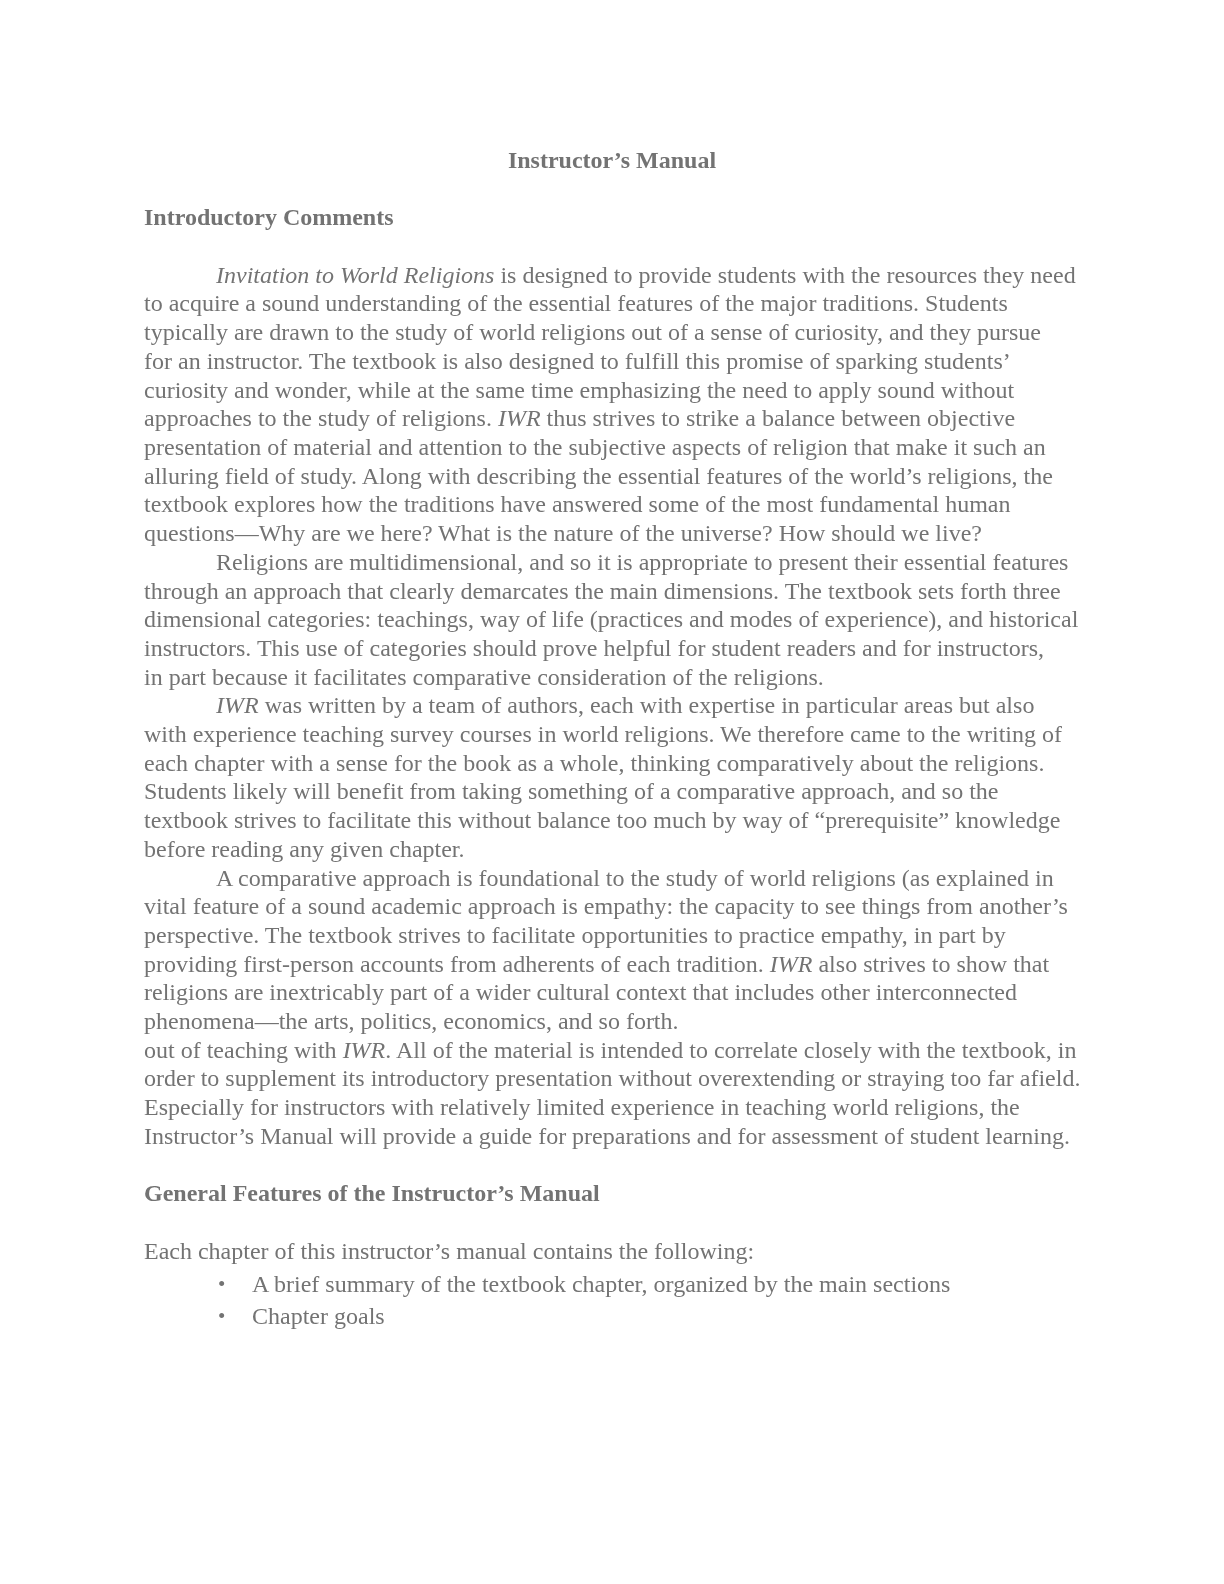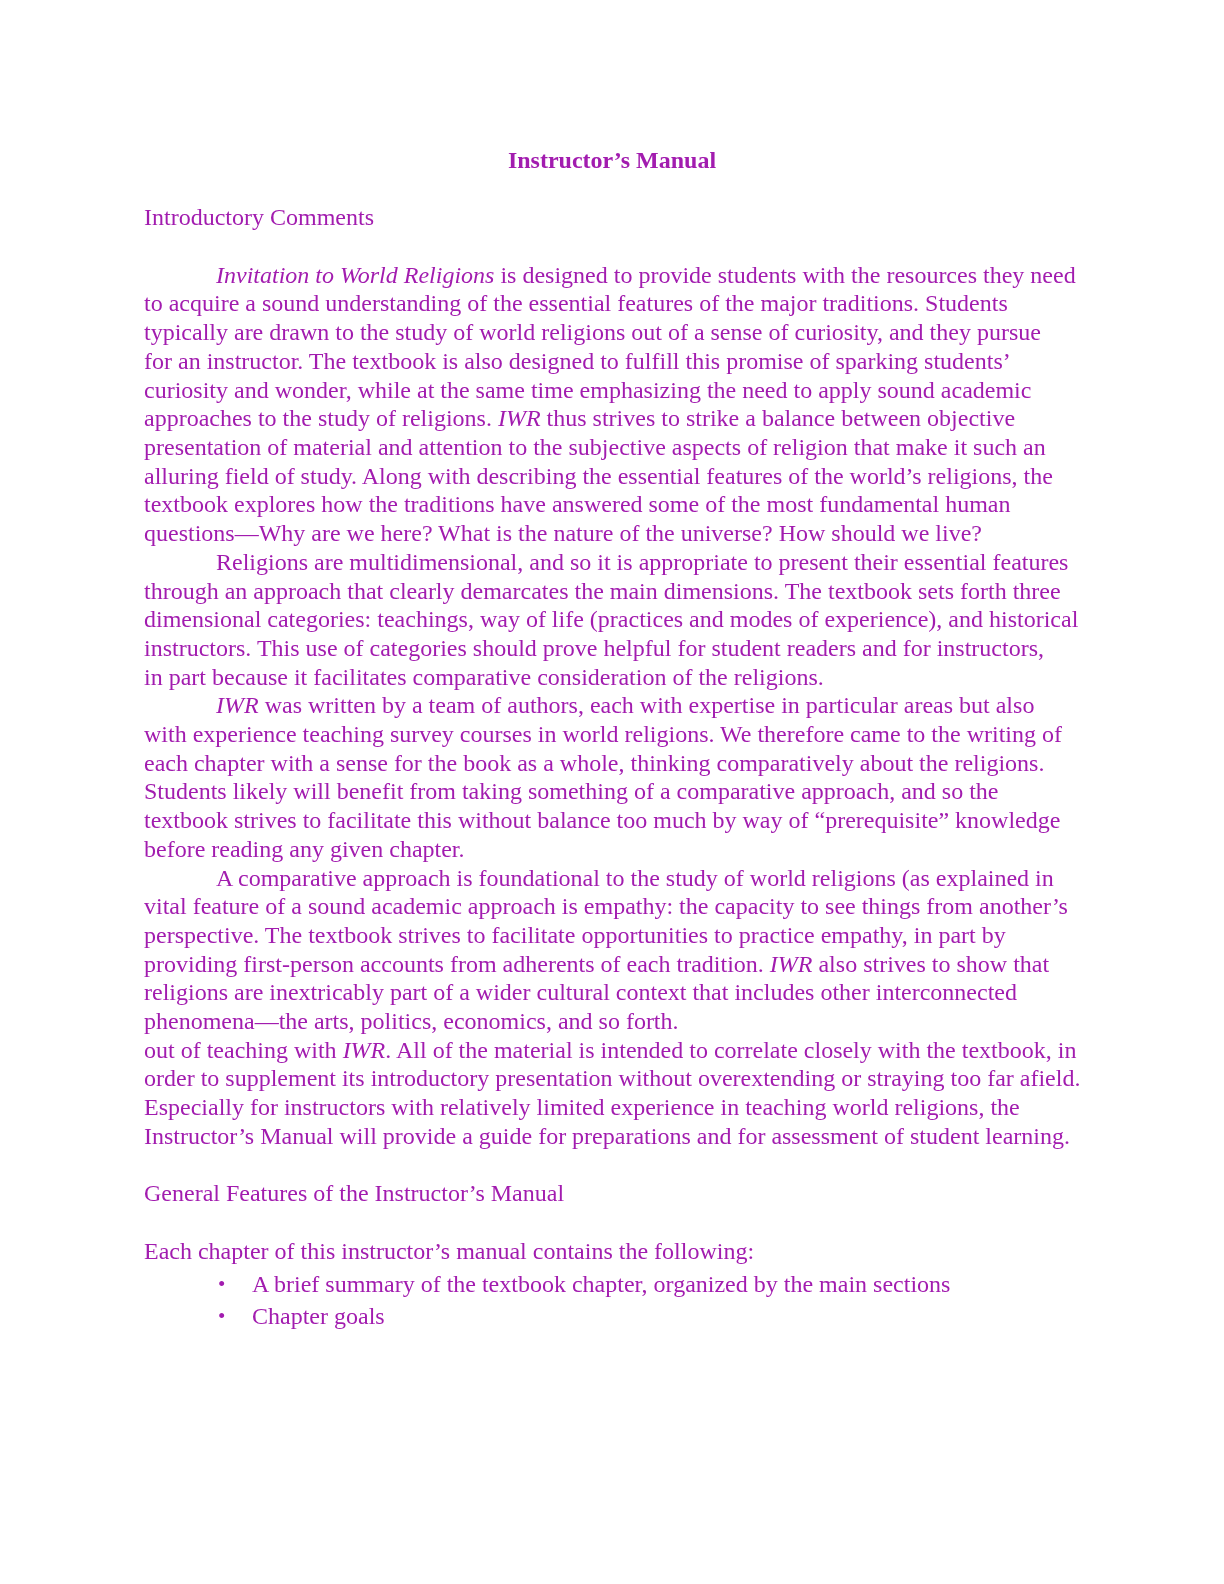--- a/index.html
+++ b/index.html
@@ -1,36 +1,36 @@
 <!DOCTYPE html>
 <html><head>
 <meta charset="utf-8">
 <style>
   html, body { margin: 0; padding: 0; background: #ffffff; }
   .page {
     position: relative;
     width: 1224px;
     height: 1584px;
     background: #ffffff;
-    color: #a21caf;
+    color: #737373;
     font-family: "Liberation Serif", "DejaVu Serif", serif;
     font-size: 24px;
     line-height: 28.7px;
     box-sizing: border-box;
     padding: 146px 144px 0 144px;
     overflow: hidden;
   }
   .doc-title {
     text-align: center;
     font-weight: bold;
     margin: 0 0 28.7px 0;
     white-space: nowrap;
   }
   .section-heading {
-    font-weight: normal;
+    font-weight: bold;
     margin: 0 0 28.7px 0;
     white-space: nowrap;
   }
   .paragraph + .section-heading { margin-top: 28.7px; }
   .paragraph { margin: 0; }
   .line { white-space: nowrap; }
   .line.indent { text-indent: 72px; }
   .italic { font-style: italic; }
   .bullet {
     position: relative;
@@ -51,21 +51,21 @@
 
 <div class="page">
   <div class="doc-title">Instructor’s Manual</div>
   <div>
       <div class="section-heading">Introductory Comments</div>
       <div class="paragraph">
         <div class="line indent"><span class="italic">Invitation to World Religions</span><span> is designed to provide students with the resources they need</span></div>
         <div class="line"><span>to acquire a sound understanding of the essential features of the major traditions. Students</span></div>
         <div class="line"><span>typically are drawn to the study of world religions out of a sense of curiosity, and they pursue</span></div>
         <div class="line"><span>for an instructor. The textbook is also designed to fulfill this promise of sparking students’</span></div>
-        <div class="line"><span>curiosity and wonder, while at the same time emphasizing the need to apply sound academic</span></div>
+        <div class="line"><span>curiosity and wonder, while at the same time emphasizing the need to apply sound without</span></div>
         <div class="line"><span>approaches to the study of religions. </span><span class="italic">IWR</span><span> thus strives to strike a balance between objective</span></div>
         <div class="line"><span>presentation of material and attention to the subjective aspects of religion that make it such an</span></div>
         <div class="line"><span>alluring field of study. Along with describing the essential features of the world’s religions, the</span></div>
         <div class="line"><span>textbook explores how the traditions have answered some of the most fundamental human</span></div>
         <div class="line"><span>questions—Why are we here? What is the nature of the universe? How should we live?</span></div>
       </div>
       <div class="paragraph">
         <div class="line indent"><span>Religions are multidimensional, and so it is appropriate to present their essential features</span></div>
         <div class="line"><span>through an approach that clearly demarcates the main dimensions. The textbook sets forth three</span></div>
         <div class="line"><span>dimensional categories: teachings, way of life (practices and modes of experience), and historical</span></div>

